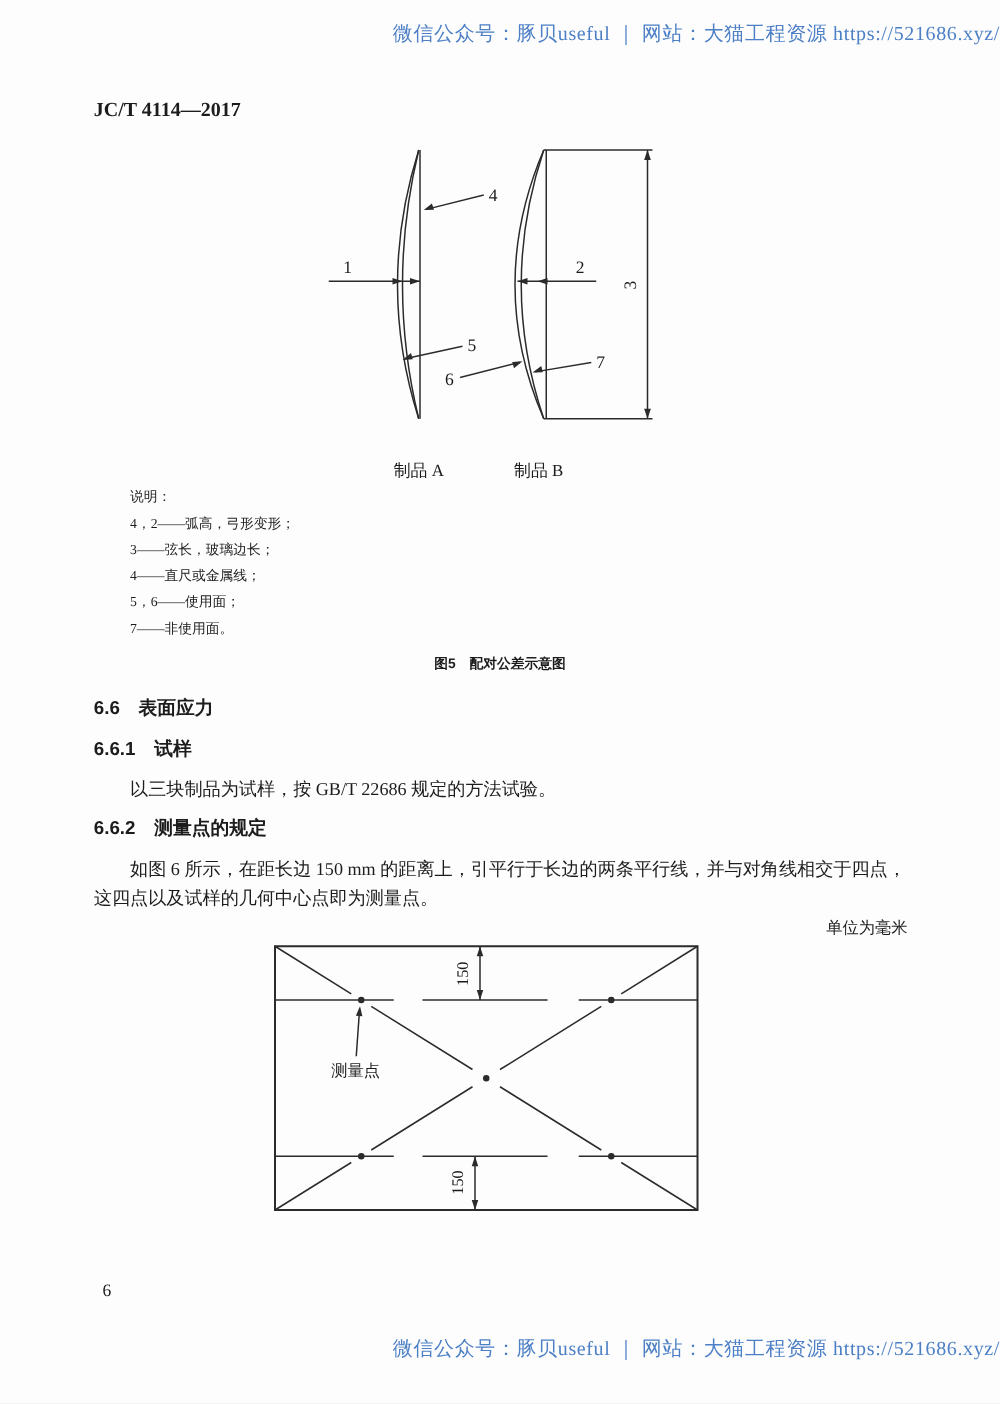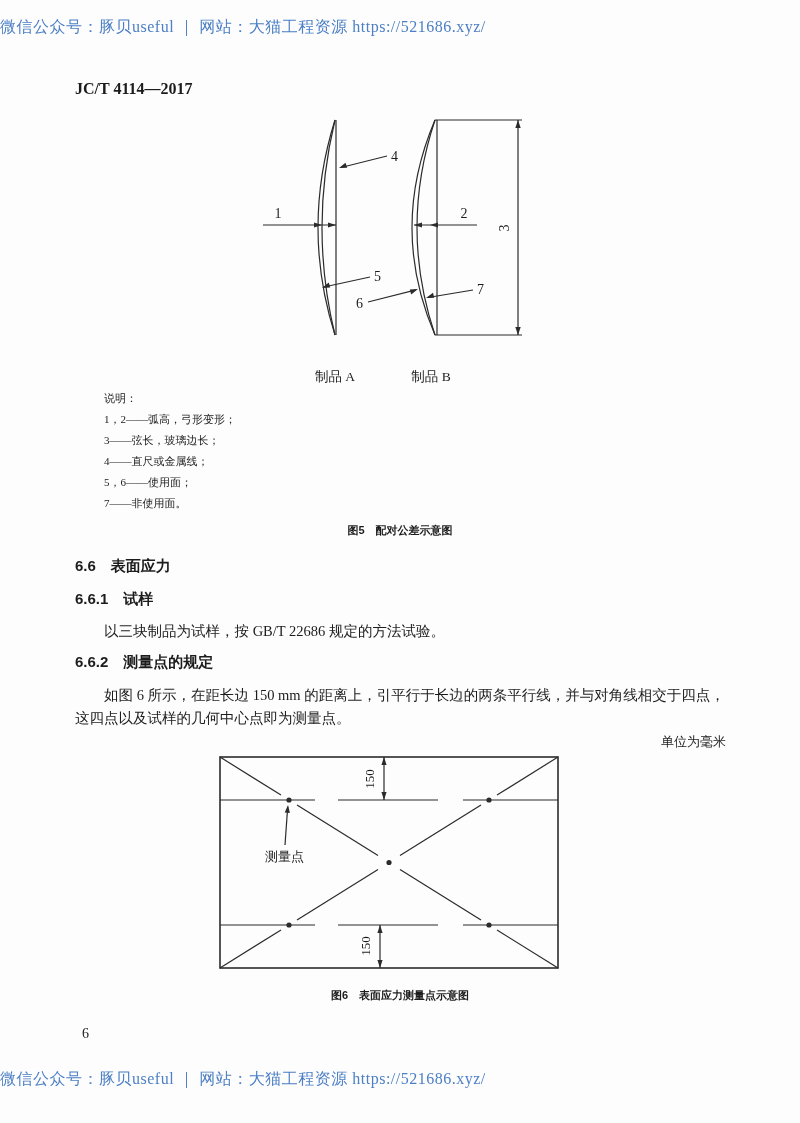--- a/index.html
+++ b/index.html
@@ -7,21 +7,21 @@
     position:relative;
     width:800px;height:1123px;
     margin:0 auto;
     background:#fdfdfd;
     font-family:"Liberation Serif","DejaVu Serif",serif;
     color:#1c1c1c;
     overflow:hidden;
   }
   .abs{position:absolute;}
   .watermark{
-    left:0;width:800px;text-align:left;
+    left:0;width:800px;text-align:right;
     font-size:16px;letter-spacing:0.5px;
     font-family:"Liberation Serif","DejaVu Serif",serif;
   }
   .docnum{
     left:75px;top:80px;
     font-size:16px;font-weight:bold;
     font-family:"Liberation Serif","DejaVu Serif",serif;
   }
   .legend{
     left:104px;top:388px;
@@ -111,21 +111,21 @@
     <line class="draw" x1="223" y1="185" x2="178" y2="192.5"></line>
     <polygon class="arrow" points="176,193 184.2,192.8 183,187.8"></polygon>
     <text x="227" y="189" font-size="14">7</text>
 
     <text x="85" y="276" font-size="13.5" text-anchor="middle">制品 A</text>
     <text x="181" y="276" font-size="13.5" text-anchor="middle">制品 B</text>
   </svg>
 
   <div class="abs legend">
     <div>说明：</div>
-    <div>1，2——弧高，弓形变形；</div>
+    <div>4，2——弧高，弓形变形；</div>
     <div>3——弦长，玻璃边长；</div>
     <div>4——直尺或金属线；</div>
     <div>5，6——使用面；</div>
     <div>7——非使用面。</div>
   </div>
 
   <div class="abs fig-caption" style="top:523px;">图5　配对公差示意图</div>
 
   <div class="abs heading" style="top:557px;">6.6　表面应力</div>
   <div class="abs heading" style="top:590px;">6.6.1　试样</div>
@@ -172,19 +172,18 @@
     <line class="draw" x1="170" y1="175" x2="170" y2="218"></line>
     <polygon class="arrow" points="170,175 167.4,183 172.6,183"></polygon>
     <polygon class="arrow" points="170,218 167.4,210 172.6,210"></polygon>
     <text x="160" y="196" font-size="13" text-anchor="middle" transform="rotate(-90 160 196)">150</text>
 
     <line class="draw" x1="75" y1="95" x2="77.7" y2="57"></line>
     <polygon class="arrow" points="78,55 74.7,62.6 79.9,62.9"></polygon>
     <text x="55" y="111" font-size="13">测量点</text>
   </svg>
 
-  <div class="abs fig-caption" style="top:988px;">图6　表面应力测量点示意图</div>
 
   <div class="abs pagenum">6</div>
 
   <div class="abs watermark" style="top: 1069px; color: rgb(76, 127, 197);">微信公众号：豚贝useful ｜ 网站：大猫工程资源 https://521686.xyz/</div>
 
 </div>
 
 </body></html>

